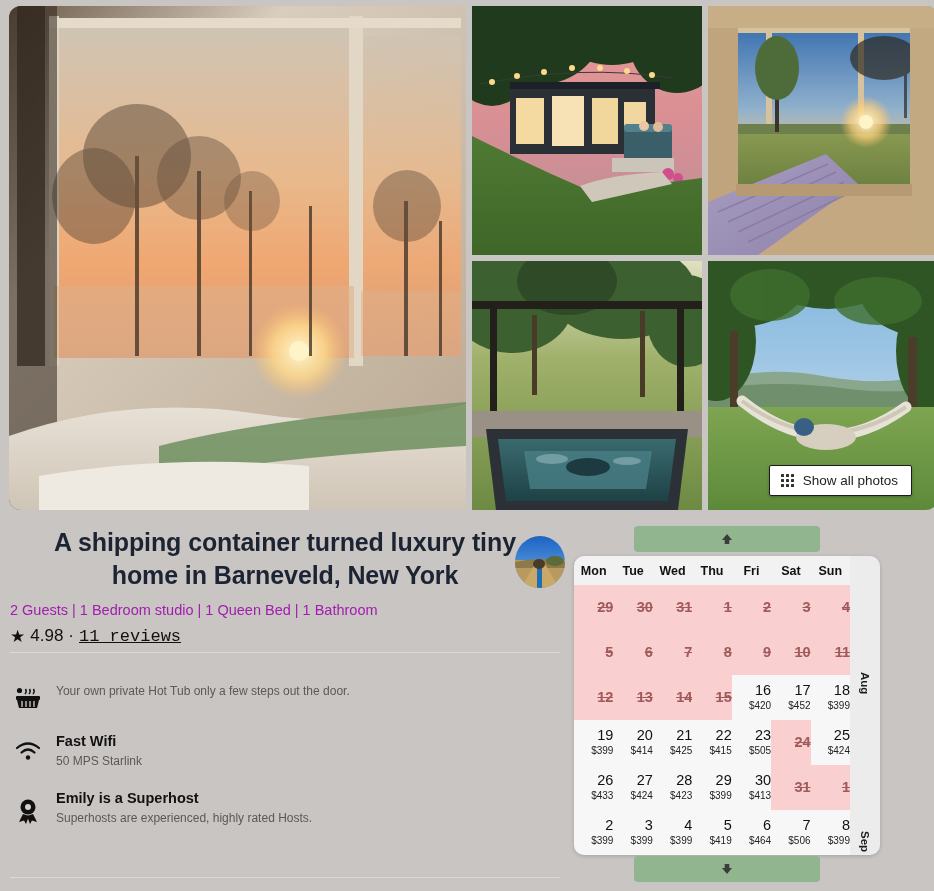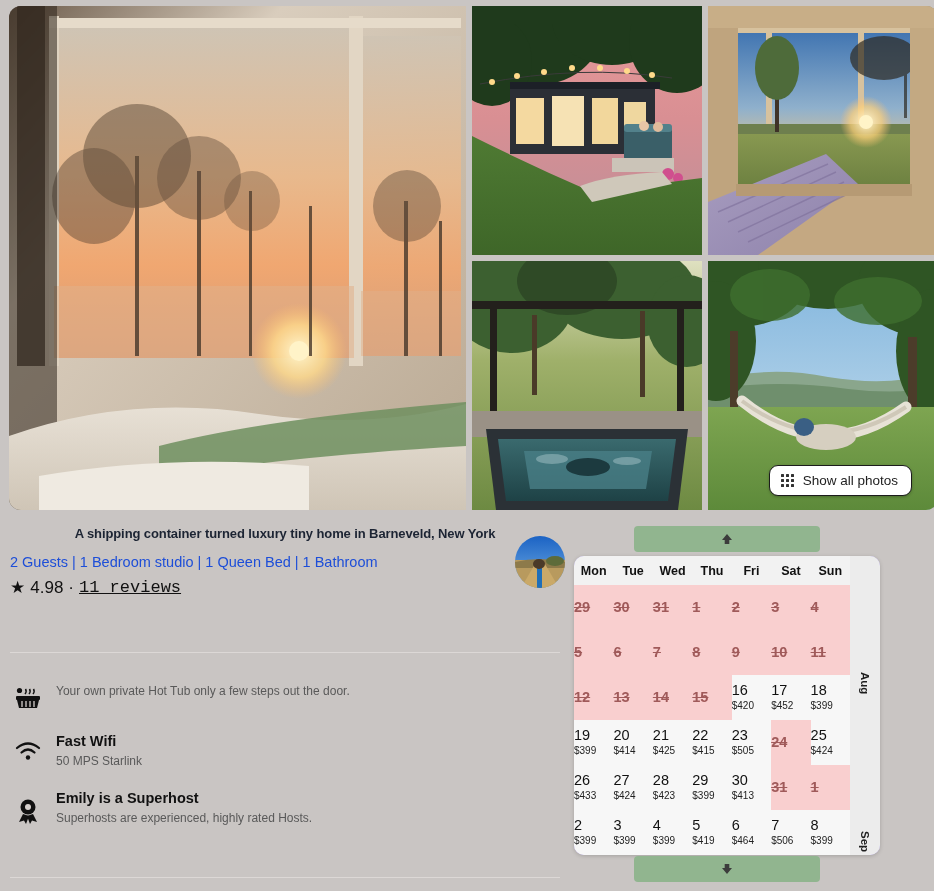--- a/index.html
+++ b/index.html
@@ -26,34 +26,34 @@
   .photo.p3 { grid-row:1; grid-column:3; border-radius: 0 12px 0 0; }
   .photo.p4 { grid-row:2; grid-column:2; }
   .photo.p5 { grid-row:2; grid-column:3; border-radius: 0 0 12px 0; }
   .photo > svg { position:absolute; inset:0; width:100%; height:100%; display:block; }
 
   
   .show-all {
     position: absolute; right: 14px; bottom: 14px;
     display: flex; align-items: center; gap: 9px;
     background: #fff; border: 1px solid #1c1c1c;
-    border-radius: 9px; padding: 7px 13px 7px 11px;
+    border-radius: 2px; padding: 7px 13px 7px 11px;
     font-size: 13.5px; color: #222; cursor: pointer;
     box-shadow: 0 1px 3px rgba(0,0,0,.25);
   }
   .grid-icon { display:grid; grid-template-columns: repeat(3,3px); grid-template-rows: repeat(3,3px); gap:2px; }
   .grid-icon i { display:block; width:3px; height:3px; background:#333; border-radius:.5px; }
 
   
   .info { position:absolute; left:0; top:518px; width:570px; }
   .title {
-    text-align:center; font-size:13px; font-weight:bold; color:#1c2433;
+    text-align:center; font-size:25px; font-weight:bold; color:#1c2433;
     line-height:1.3; padding: 8px 30px 0 30px; letter-spacing:-0.1px;
   }
-  .subtitle { font-size:14.5px; color:#1d4ed8; padding: 11px 0 0 10px; }
+  .subtitle { font-size:14.5px; color:#a21caf; padding: 11px 0 0 10px; }
   .rating { display:flex; align-items:center; gap:5px; padding: 8px 0 0 10px; font-size:17px; color:#111; }
   .rating .star { font-size:17px; line-height:1; }
   .rating .dot { font-size:17px; }
   .rating .reviews { text-decoration: underline; cursor:pointer; font-weight:500;font-family:Liberation Mono, monospace; }
 
   .hr { position:absolute; height:1px; background:#dcd8d6; }
   #hr-top { left:10px; top:652px; width:550px; }
   #hr-bottom { left:10px; top:877px; width:550px; }
 
   
@@ -76,22 +76,22 @@
   .month-label {
     position:absolute; left:0; width:30px;
     font-size:11.5px; font-weight:bold; color:#1d1d1d;
     writing-mode: vertical-rl; text-align:center;
     display:flex; align-items:center; justify-content:center;
   }
   .dow-row { display:grid; grid-template-columns: repeat(7, 1fr); background:#f2f2f2; }
   .dow { text-align:center; font-size:12.5px; font-weight:bold; color:#111; padding: 8px 0 7px 0; }
   .week { display:grid; grid-template-columns: repeat(7, 1fr); }
   .day {
-    height:45px; display:flex; flex-direction:column; align-items:flex-start; justify-content:center;
-    background:#f7f7f7; cursor:pointer;
+    height:45px; display:flex; flex-direction:column; align-items:flex-end; justify-content:center;
+    background:#f7f7f7; cursor:pointer;padding-left:13px;
   }
   .day.blocked { background:#f9cfcf; cursor:default; }
   .day .num { font-size:14.5px; font-weight:normal; color:#111; line-height:1.05; }
   .day.blocked .num { color:#a05a5a; text-decoration: line-through; font-weight:bold; }
   .day .price { font-size:10px; color:#222; line-height:1.2; margin-top:2px; }
 
   
   .nav-btn {
     position:absolute; left:634px; width:186px; height:26px;
     background:#91b58f; border:none; border-radius:4px;

